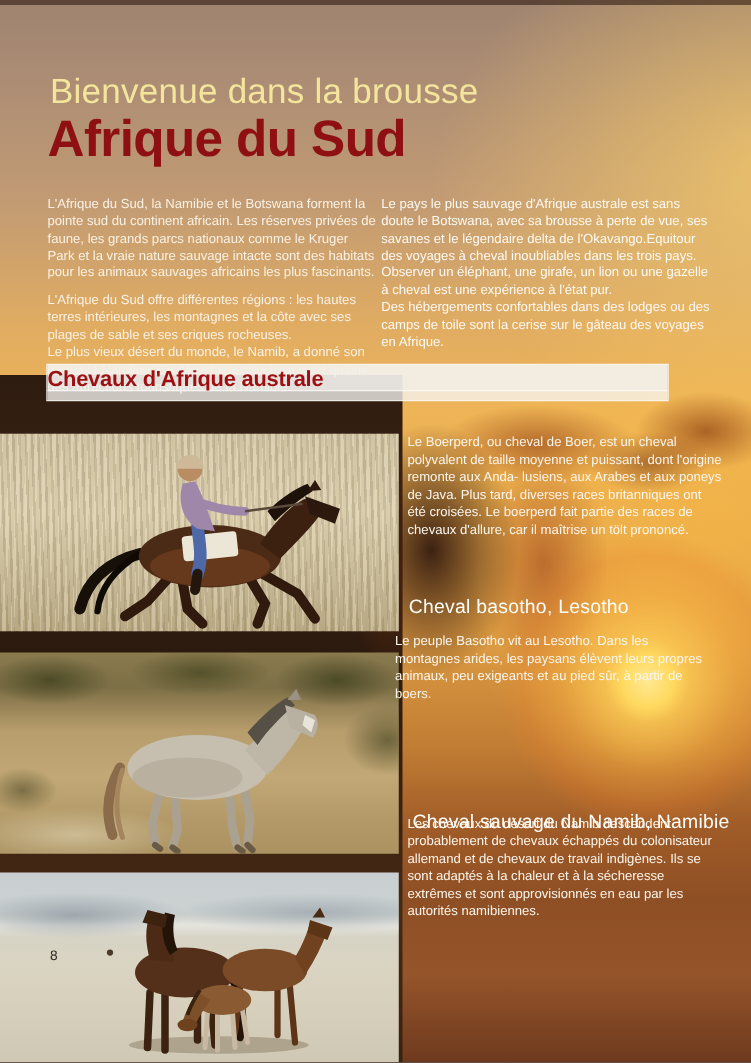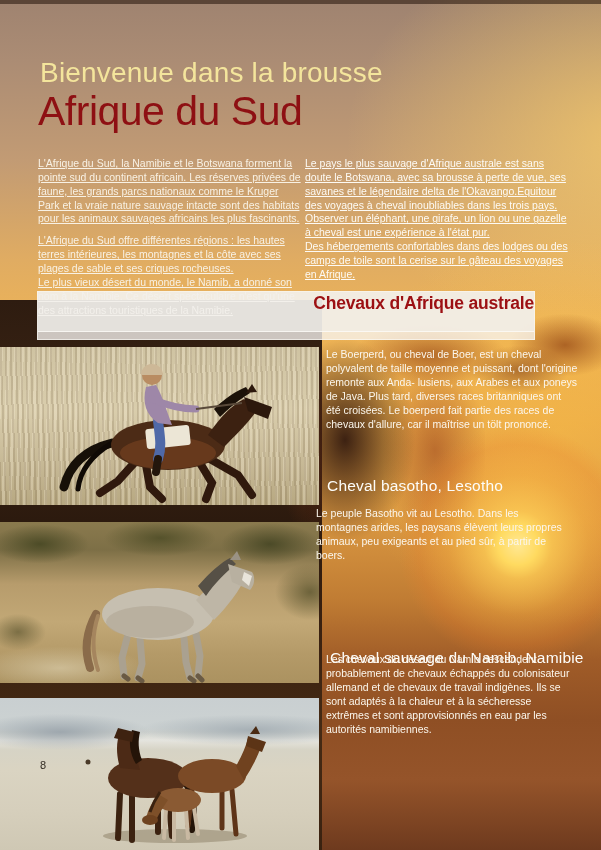--- a/index.html
+++ b/index.html
@@ -30,28 +30,28 @@
       radial-gradient(ellipse 95px 9px at 115x 172px, rgba(38,21,11,0.9), transparent 72%),
       radial-gradient(ellipse 95px 9px at 50px 186px, rgba(38,21,11,0.92), transparent 72%),
       radial-gradient(ellipse 80px 8px at 235px 192px, rgba(38,21,11,0.9), transparent 72%),
       radial-gradient(ellipse 110px 10px at 135px 212px, rgba(38,21,11,0.92), transparent 72%),
       repeating-linear-gradient(176deg, rgba(255,202,110,0.16) 0 2px, rgba(120,60,20,0.10) 3px 5px, transparent 5px 9px),
       linear-gradient(180deg, rgba(140,70,25,0) 0, rgba(120,55,22,0.30) 40px, rgba(95,42,18,0.32) 120px, rgba(150,80,30,0.28) 220px);}
   .photo-backdrop{left:0;top:300px;width:322px;height:550px;background:
       radial-gradient(ellipse 60px 130px at 318px 150px, rgba(140,60,24,0.5), transparent 70%),
       linear-gradient(180deg,#2e1c10 0,#3c2414 120px,#2c1a0e 220px,#3a2110 330px,#452a14 430px,#3a2210 550px);}
   .kicker{left:40px;top:57px;font-size:28px;color:#f4e59c;letter-spacing:0.2px;}
-  .title{left:38px;top:88px;font-size:41px;font-weight:normal;color:#8e1013;letter-spacing:-0.5px;margin:0;}
-  .body-col{font-size:10.5px;line-height:1.32;color:#f8f1e4;text-decoration:underline;}
+  .title{left:38px;top:88px;font-size:41px;font-weight:bold;color:#8e1013;letter-spacing:-0.5px;margin:0;}
+  .body-col{font-size:10.5px;line-height:1.32;color:#f8f1e4;}
   .body-col p{margin:0;}
   .intro-left{left:38px;top:157px;width:264px;}
   .intro-left .gap{margin-top:8px;}
   .intro-right{left:305px;top:157px;width:263px;color:#fdfaf4;}
   .banner{left:37px;top:291px;width:496px;border:1px solid rgba(250,248,244,0.92);}
-  .banner-title-row{background:rgba(242,240,236,0.93);height:39px;text-align:right;}
+  .banner-title-row{background:rgba(242,240,236,0.93);height:20px;text-align:left;}
   .banner-title-row span{font-size:17.5px;font-weight:bold;color:#9c1013;line-height:23px;letter-spacing:-0.2px;}
   .banner-spacer{background:rgba(247,245,241,0.78);height:7px;border-top:1px solid rgba(252,250,246,0.9);}
   .banner-bar{background:rgba(40,20,14,0.90);border-top:1px solid rgba(250,248,244,0.92);height:22px;text-align:center;padding-left:188px;}
   .banner-bar span{font-size:13px;color:#f2e7c2;line-height:22px;}
   .photo{left:0;width:319px;overflow:hidden;}
   .photo svg{display:block;}
   .photo-rider{top:347px;height:158px;background:
       repeating-linear-gradient(88deg, rgba(120,100,70,0.22) 0 2px, transparent 2px 5px),
       repeating-linear-gradient(92deg, rgba(246,236,212,0.30) 0 3px, transparent 3px 7px),
       linear-gradient(180deg,#cfc3a2 0,#d9cdac 40%,#c6b895 75%,#b7a881 100%);}

